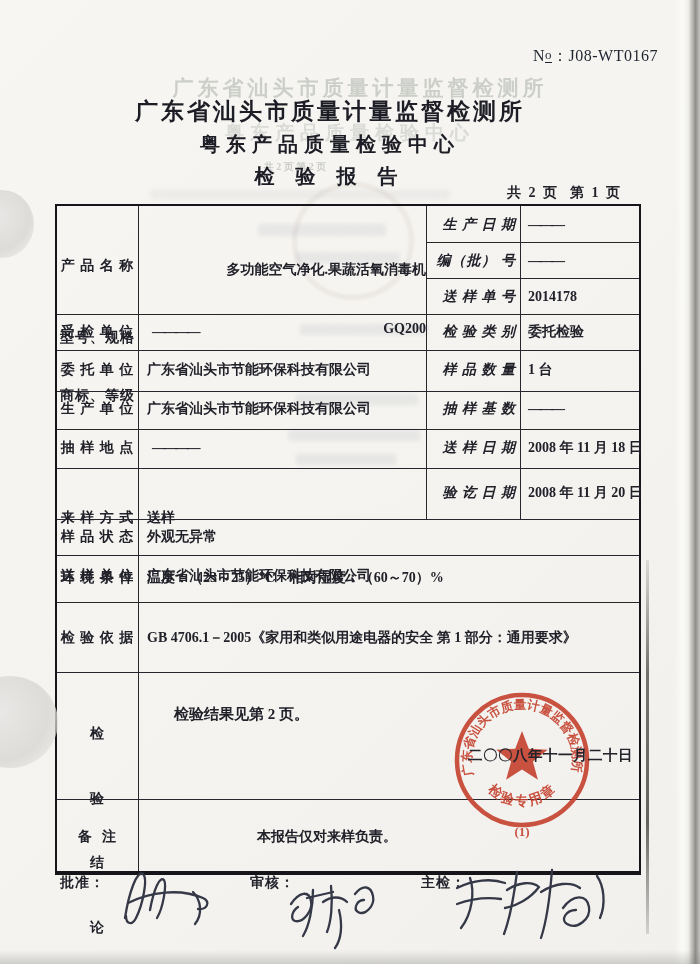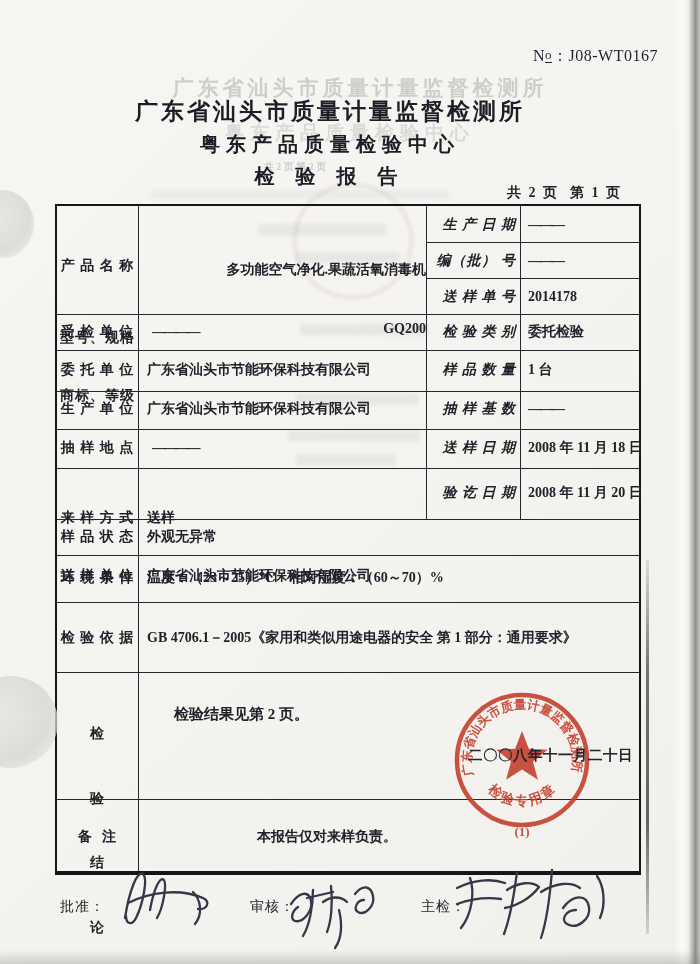--- a/index.html
+++ b/index.html
@@ -30,21 +30,21 @@
   .lab{width:81px;left:0;text-align:center;letter-spacing:1px;}
   .rlab{width:94px;left:365px;text-align:right;letter-spacing:1px;font-style:italic;}
   .rval{left:471px;}
   .dash{letter-spacing:-2.5px;}
   .vert span{display:block;margin-bottom:12px;}
   
   .stamp{left:440px;top:676px;opacity:.9;}
   .c-date{left:468px;top:746px;font-size:14.5px;font-weight:bold;letter-spacing:.5px;}
   .c-note{left:356px;top:776px;font-size:13px;font-weight:bold;white-space:nowrap;}
   
-  .f-lab{font-size:14px;font-weight:normal;letter-spacing:1px;top:898px;}
+  .f-lab{font-size:14px;font-weight:bold;letter-spacing:1px;top:874px;}
   .sigs{left:55px;top:858px;}
   
   .edge-right{top:0;right:0;width:26px;height:964px;
      background:linear-gradient(90deg,rgba(0,0,0,0) 0%,#fafaf6 35%,#efeeea 55%,#999893 80%,#89888400 80%,#8d8c88 82%,#c6c5c1 100%);}
   .edge-bottom{left:0;bottom:0;width:700px;height:14px;background:linear-gradient(180deg,rgba(0,0,0,0),rgba(110,110,106,.28));}
   .undersheet{left:646px;top:560px;width:2.5px;height:374px;background:linear-gradient(180deg,rgba(90,90,86,.15),#72716c 30%,#64635e 70%,rgba(90,90,86,.2));}
   .hole{border-radius:50%;background:radial-gradient(circle at 40% 40%, #e9e8e6 0%, #dddcd9 60%, rgba(210,209,205,.0) 100%);}
   .hole1{left:-30px;top:190px;width:64px;height:68px;}
   .hole2{left:-38px;top:676px;width:96px;height:92px;}
   svg text{font-family:"Liberation Serif","DejaVu Serif",serif;}

